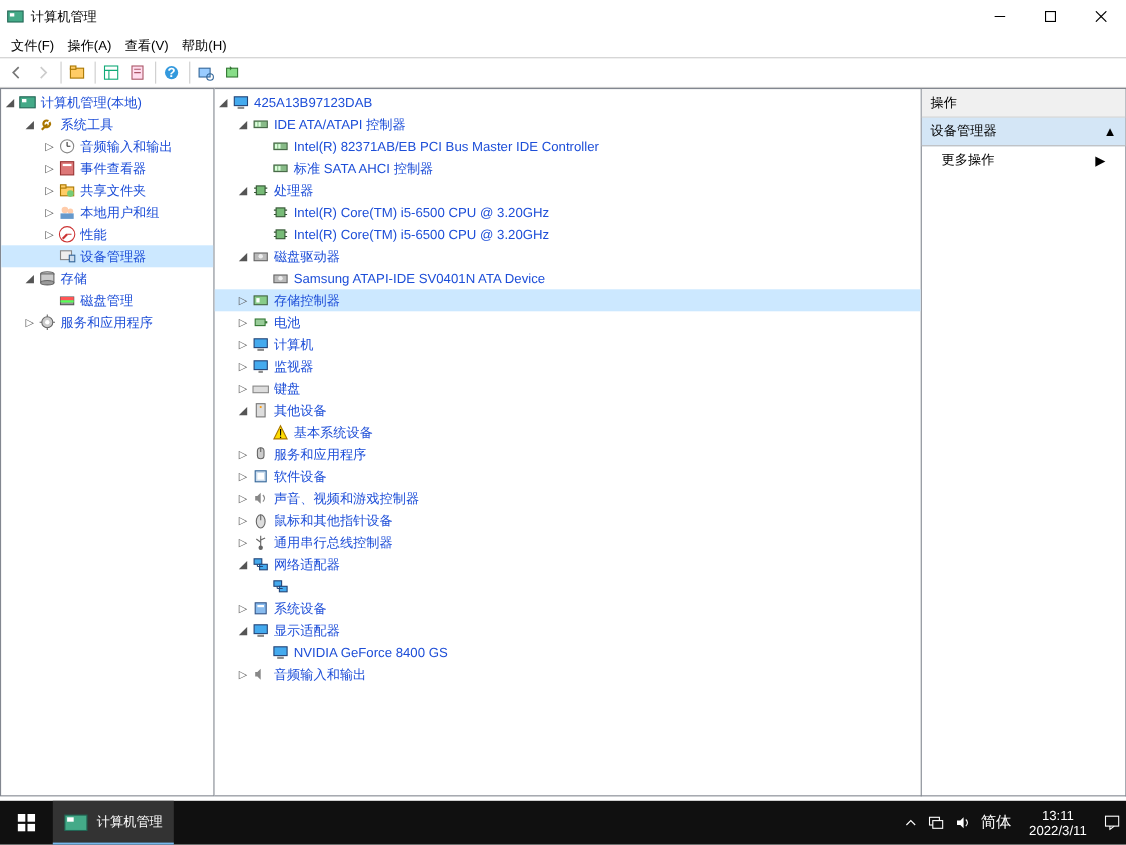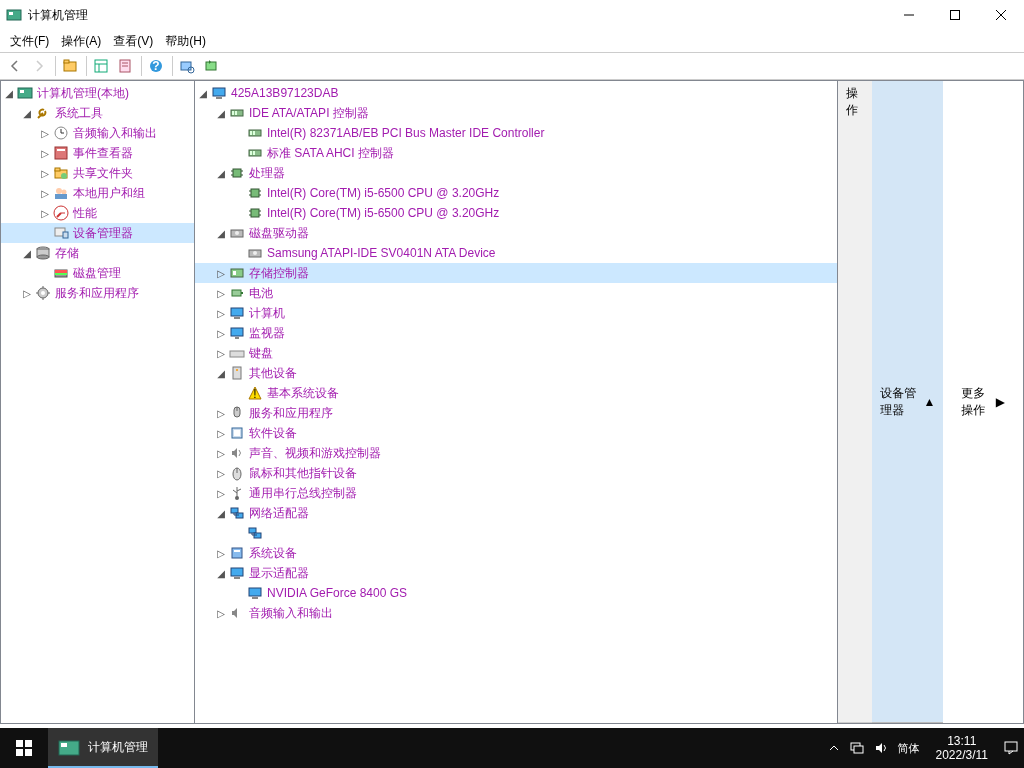--- a/index.html
+++ b/index.html
@@ -10,32 +10,32 @@
 .titlebar .buttons { display: flex; height: 100%; }
 .titlebar .btn { width: 46px; height: 100%; display: flex; align-items: center; justify-content: center; cursor: default; }
 .menubar { height: 22px; display: flex; align-items: flex-end; padding-left: 4px; background:#fff; }
 .menubar .menu { padding: 2px 6px; cursor: default; }
 .toolbar { height: 28px; border-top: 1px solid #ccc; border-bottom: 1px solid #ccc; display: flex; align-items: center; padding-left: 4px; background:#fff; }
 .toolbar .sep { width:1px; height:20px; background:#ccc; margin:0 3px; }
 .toolbar .tbtn { width: 22px; height: 22px; margin-right: 2px; display:flex; align-items:center; justify-content:center; border:1px solid transparent; }
 .content { flex: 1; display: flex; border-bottom: 4px solid #fff; background:#fff; min-height:0; }
 .pane-left { width: 195px; border: 1px solid #828790; overflow:auto; }
 .pane-mid { flex: 1; border: 1px solid #828790; border-left:none; overflow:auto; }
-.pane-right { width: 186px; border: 1px solid #828790; border-left:none; display:flex; flex-direction:row; }
+.pane-right { width: 186px; border: 1px solid #828790; border-left:none; display:flex; flex-direction:column; }
 .pane-right .heading { background:#f0f0f0; font-weight:normal; padding:4px 8px; border-bottom:1px solid #ccc; }
 .pane-right .blue { background:#d4e6f6; padding:4px 8px; display:flex; justify-content:space-between; align-items:center; border-bottom:1px solid #bbb; }
 .pane-right .item { padding:4px 18px; cursor:default; display:flex; justify-content:space-between; align-items:center; }
 .tree { padding: 2px 0; user-select:none; }
 .node { white-space: nowrap; }
 .row { display:flex; align-items:center; height:20px; padding-right:4px; cursor:default; }
 .row.selected { background:#cce8ff; }
 .twisty { width:16px; display:inline-flex; align-items:center; justify-content:center; color:#555; font-size:10px; cursor:pointer; }
 .twisty.empty { visibility:hidden; }
 .icon-cell { width:16px; height:16px; margin-right:4px; display:inline-flex; align-items:center; justify-content:center; }
-.label { color:#a21caf; }
+.label { color:#1d4ed8; }
 .children { padding-left:0; }
 .indent { display:inline-block; }
 .taskbar { height: 40px; background:#101010; display:flex; align-items:center; color:#fff; }
 .taskbar .start { width:48px; height:100%; display:flex; align-items:center; justify-content:center; }
 .taskbar .task { height:100%; display:flex; align-items:center; padding:0 10px; background:#333; border-bottom:2px solid #76b9ed; gap:8px; }
 .taskbar .tray { margin-left:auto; display:flex; align-items:center; height:100%; padding-right:6px; gap:10px; }
 .taskbar .clock { text-align:center; line-height:14px; font-size:11px; padding:0 6px; }
 svg { display:block; }
 </style>
 </head>
@@ -720,21 +720,21 @@
           <rect x="1" y="2" width="9" height="7" fill="none" stroke="#fff"></rect>
           <rect x="4" y="5" width="9" height="7" fill="#101010" stroke="#fff"></rect>
         </svg>
       </span>
     <span>
         <svg width="14" height="14">
           <path d="M2 5 L5 5 L8 2 L8 12 L5 9 L2 9 Z" fill="#fff"></path>
           <path d="M10 4 Q13 7 10 10" fill="none" stroke="#fff"></path>
         </svg>
       </span>
-    <span style="font-size:11px;">简体</span>
+    <span style="font-size:14px;">简体</span>
     <div class="clock">
       <div>13:11</div>
       <div>2022/3/11</div>
     </div>
     <span>
         <svg width="14" height="14">
           <rect x="1" y="1" width="12" height="9" fill="none" stroke="#fff"></rect>
           <path d="M5 10 L5 13 L9 10" fill="none" stroke="#fff"></path>
         </svg>
       </span>

